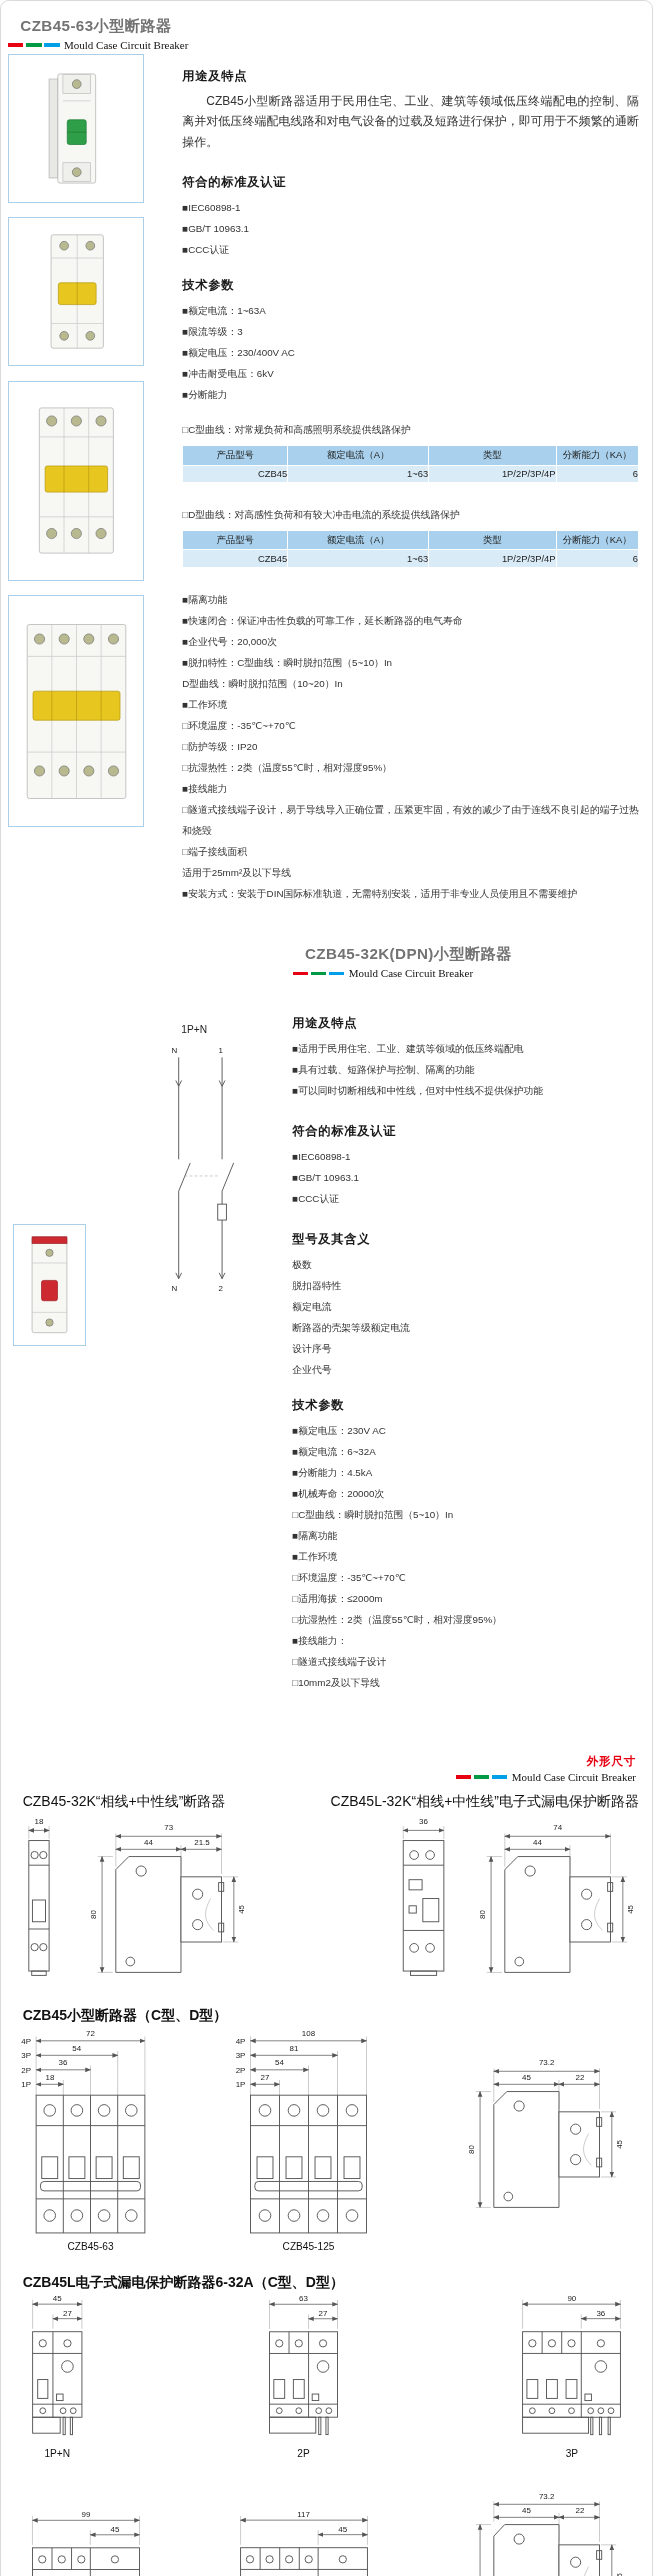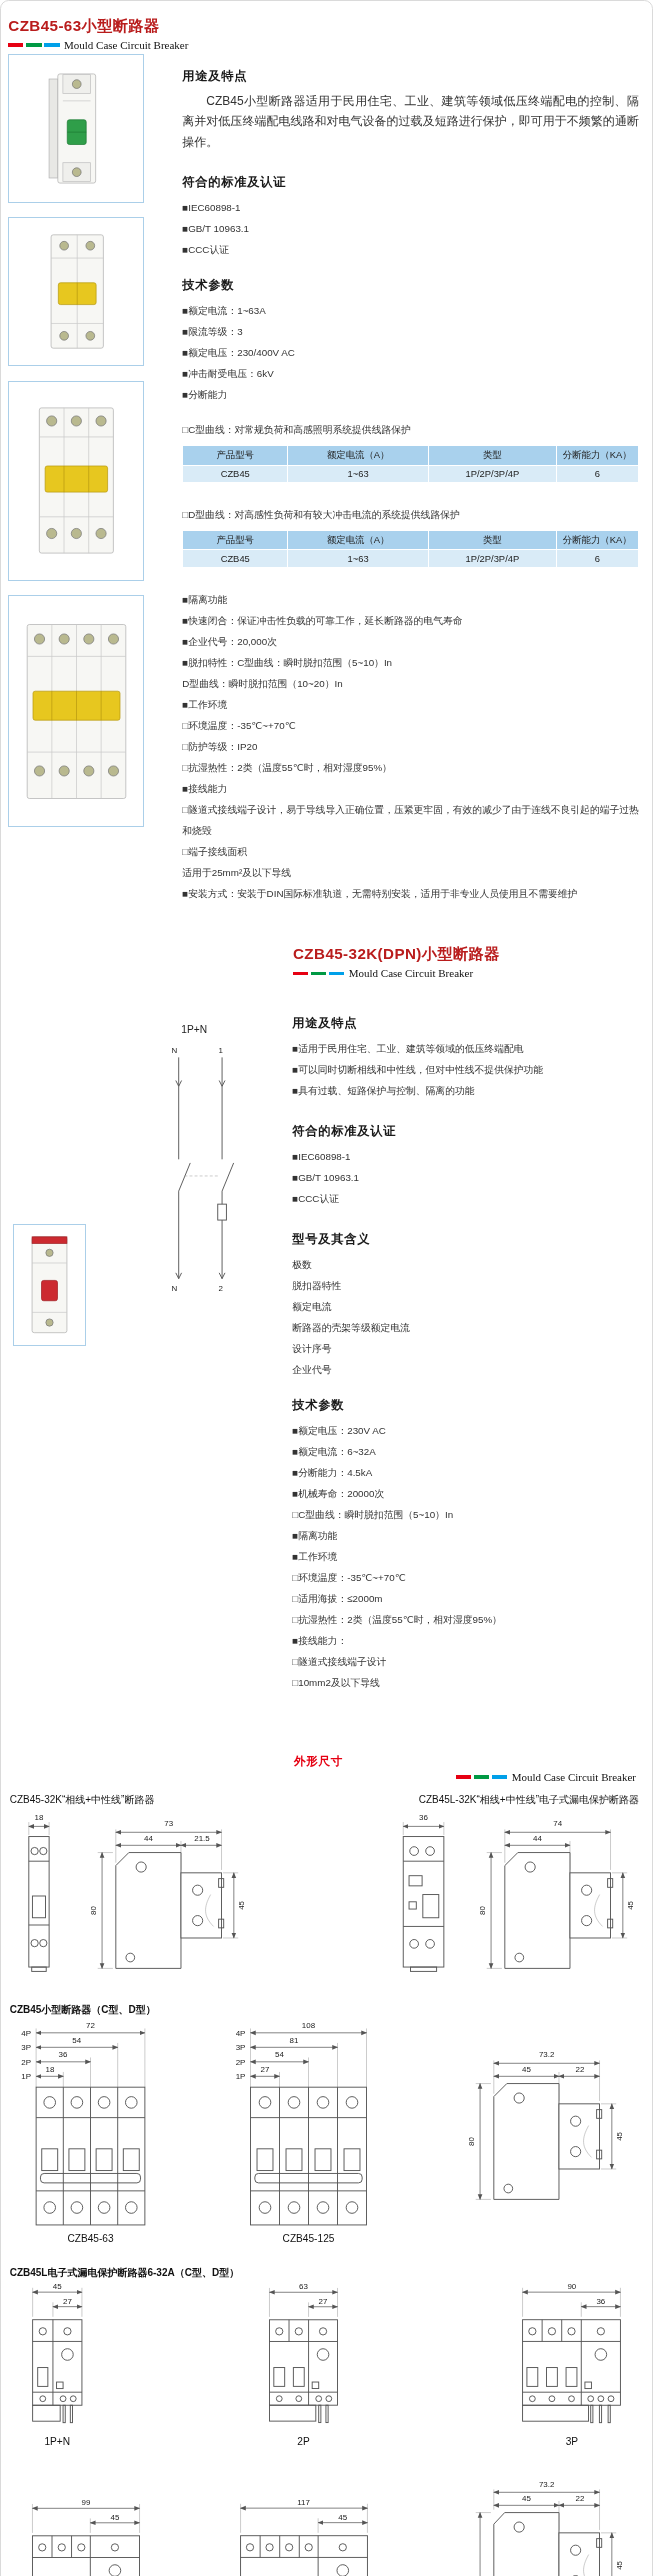--- a/index.html
+++ b/index.html
@@ -2,52 +2,52 @@
 <html style="font-size:11.6px"><head>
 <meta charset="utf-8">
 <style>
   html,body{margin:0;padding:0;background:#fff;}
   body{font-family:"Liberation Sans","DejaVu Sans",sans-serif;color:#333;}
   .page{position:relative;width:653px;margin:0 auto;background:#fff;
         border:1.5px solid #dadada;border-radius:8.7px;box-sizing:border-box;
         padding:10.2px 0 19px 0;overflow:hidden;}
   
   .doc-header{padding:4.4px 0 0 7.3px;}
-  .doc-title{color:#b91c1c;font-size:15.2px;font-weight:bold;letter-spacing:0.4px;}
+  .doc-title{color:#737373;font-size:15.2px;font-weight:bold;letter-spacing:0.4px;margin-left:12px;}
   .doc-sub{display:flex;align-items:center;margin-top:2.2px;}
   .dash{width:15.2px;height:3.6px;margin-right:2.9px;display:inline-block;}
   .dash.red{background:#e60012}.dash.green{background:#009944}.dash.blue{background:#00a0e9}
   .doc-sub-text{font-family:"Liberation Serif","DejaVu Serif",serif;font-size:11px;color:#111;margin-left:1.5px;}
   
   .s1-body{display:flex;padding:2.9px 7.3px 0 7.3px;}
   .s1-left{width:136px;display:flex;flex-direction:column;gap:14.5px;}
   .photo-box{border:0.7px solid #abcfe9;background:#fff;display:flex;align-items:center;justify-content:center;box-sizing:border-box;}
   .s1-right{flex:1;padding-left:38px;padding-right:5.8px;}
   .sec-heading{font-size:12.3px;font-weight:bold;color:#1a1a1a;letter-spacing:0.7px;}
   .para{font-size:12px;line-height:20.3px;text-indent:2em;text-align:justify;margin-top:5.8px;}
   .ln{font-size:9.8px;line-height:21px;text-align:justify;}
   .gap30{margin-top:22px}.gap24{margin-top:17.4px}.gap20{margin-top:14.5px}.gap14{margin-top:21px}.gap8{margin-top:5.8px}
   .ptable{width:100%;border-collapse:separate;border-spacing:1.5px;margin:4.4px 0 5.8px 0;}
   .ptable th{background:#a9d1ed;font-weight:normal;font-size:9.4px;padding:2.9px 0;text-align:center;color:#222;}
-  .ptable td{background:#d9ebf7;font-size:9.4px;padding:2.9px 0;text-align:center;color:#222;}
+  .ptable td{background:#d9ebf7;font-size:9.4px;padding:2.9px 0;text-align:right;color:#222;}
   
   .s2{margin-top:40px;}
   .s2-header{margin-left:292px;}
   .s2-body{display:flex;padding:0 7.3px;}
   .s2-left{width:284px;position:relative;height:733px;flex:none;}
   .s2-label{position:absolute;left:173px;top:45px;font-size:10.2px;color:#222;}
   .s2-diagram{position:absolute;left:149px;top:62px;}
   .s2-photo{position:absolute;left:4.4px;top:245px;width:73px;height:122px;}
   .s2-right{flex:1;padding-right:5.8px;}
   
   .s3{margin-top:42px;}
-  .s3-header{text-align:center;padding-right:16px;}
+  .s3-header{text-align:right;padding-right:16px;}
   .s3-heading{color:#e60012;font-size:11.6px;font-weight:bold;letter-spacing:0.7px;}
   .s3-sub{display:flex;align-items:center;justify-content:flex-end;margin-top:1.5px;}
-  .row-label{font-size:10px;font-weight:bold;color:#111;padding:0 0 1.5px 8.7px;}
+  .row-label{font-size:14px;font-weight:bold;color:#111;padding:0 0 1.5px 8.7px;margin-left:13px;}
   .r1{display:flex;justify-content:space-between;padding:0 5.8px;}
   .r1-group{display:flex;align-items:flex-start;}
   .r2{display:flex;justify-content:space-between;padding:0 17.4px;align-items:flex-start;}
   .r3{display:flex;justify-content:space-between;padding:0 17.4px;align-items:flex-end;}
   
   svg text{font-family:"Liberation Sans","DejaVu Sans",sans-serif;}
   .ob{stroke:#555;stroke-width:1.3;fill:none;}
   .ow{stroke:#555;stroke-width:1.3;fill:#fff;}
   .tn{stroke:#999;stroke-width:.7;fill:none;}
   .dm{stroke:#555;stroke-width:1;fill:none;}
@@ -281,22 +281,22 @@
             <line x1="18" y1="112" x2="66" y2="112" stroke="#c9c9c9"></line>
             <circle cx="42" cy="126" r="5" fill="#b9b98f" stroke="#777"></circle>
           </svg>
         </div>
       </div>
 
       <div class="s2-right">
         <div class="sec-heading" style="margin-top:36px">用途及特点</div>
         <div class="gap8">
           <div class="ln">■适用于民用住宅、工业、建筑等领域的低压终端配电</div>
+          <div class="ln">■具有过载、短路保护与控制、隔离的功能</div>
           <div class="ln">■可以同时切断相线和中性线，但对中性线不提供保护功能</div>
-          <div class="ln">■具有过载、短路保护与控制、隔离的功能</div>
         </div>
 
         <div class="sec-heading gap30">符合的标准及认证</div>
         <div class="gap8">
           <div class="ln">■IEC60898-1</div>
           <div class="ln">■GB/T 10963.1</div>
           <div class="ln">■CCC认证</div>
         </div>
 
         <div class="sec-heading gap30">型号及其含义</div>

